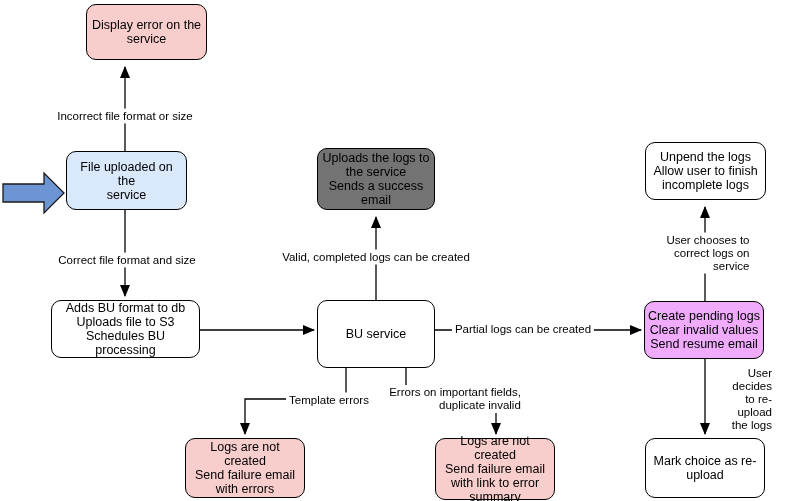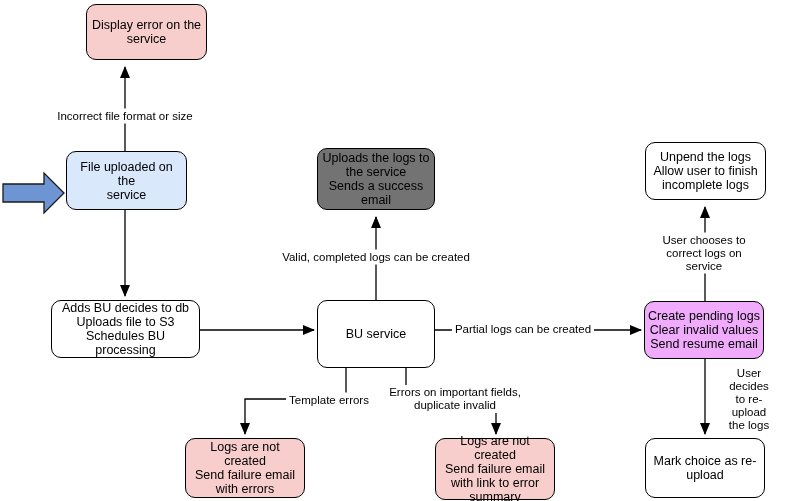--- a/index.html
+++ b/index.html
@@ -32,21 +32,21 @@
   .fill-blue   { background: #dae8fc; }
   .fill-green  { background: #737373; }
   .fill-yellow { background: #f0abfc; }
   .fill-white  { background: #ffffff; }
   .edge-label {
     position: absolute;
     transform: translate(-50%, -50%);
     background: #ffffff;
     font-size: 11.5px;
     line-height: 13px;
-    text-align: center;
+    text-align: right;
     white-space: pre-line;
     padding: 1px 3px;
   }
 </style>
 </head>
 <body>
 
 <div id="canvas">
 
   <svg id="edges-svg" width="801" height="501" viewBox="0 0 801 501">
@@ -68,21 +68,21 @@
 
     <polygon points="3,184 44,184 44,173 64,193 44,213 44,202 3,202" fill="#6e95d3" stroke="#1a1a1a" stroke-width="1.3"></polygon>
   </svg>
 
   <div class="node fill-pink" style="left:66px;  top:4px;   width:121px; height:56px;margin-left:20px;">Display error on the
 service</div>
 
   <div class="node fill-blue" style="left:66px;  top:151px; width:121px; height:59px;">File uploaded on the
 service</div>
 
-  <div class="node fill-white" style="left:51px;  top:300px; width:149px; height:58px;">Adds BU decides to db
+  <div class="node fill-white" style="left:51px;  top:300px; width:149px; height:58px;">Adds BU format to db
 Uploads file to S3
 Schedules BU processing</div>
 
   <div class="node fill-white" style="left:317px; top:300px; width:118px; height:68px;">BU service</div>
 
   <div class="node fill-green" style="left:317px; top:148px; width:118px; height:62px;">Uploads the logs to
 the service
 Sends a success
 email</div>
 
@@ -101,20 +101,21 @@
 Send failure email
 with errors</div>
 
   <div class="node fill-pink" style="left:435px; top:438px; width:120px; height:62px;">Logs are not created
 Send failure email
 with link to error
 summary</div>
 
   <div class="edge-label" style="left:125px; top:116px;">Incorrect file format or size</div>
 
+  <div class="edge-label" style="left:127px; top:260px;">Correct file format and size</div>
 
   <div class="edge-label" style="left:376px; top:257px;">Valid, completed logs can be created</div>
 
   <div class="edge-label" style="left:523px; top:329px;">Partial logs can be created</div>
 
   <div class="edge-label" style="left:704px; top:253px;">User chooses to correct logs on service</div>
 
   <div class="edge-label" style="left:705px; top:399px;margin-left:44px;">User decides to re-upload the logs</div>
 
   <div class="edge-label" style="left:329px; top:400px;">Template errors</div>

